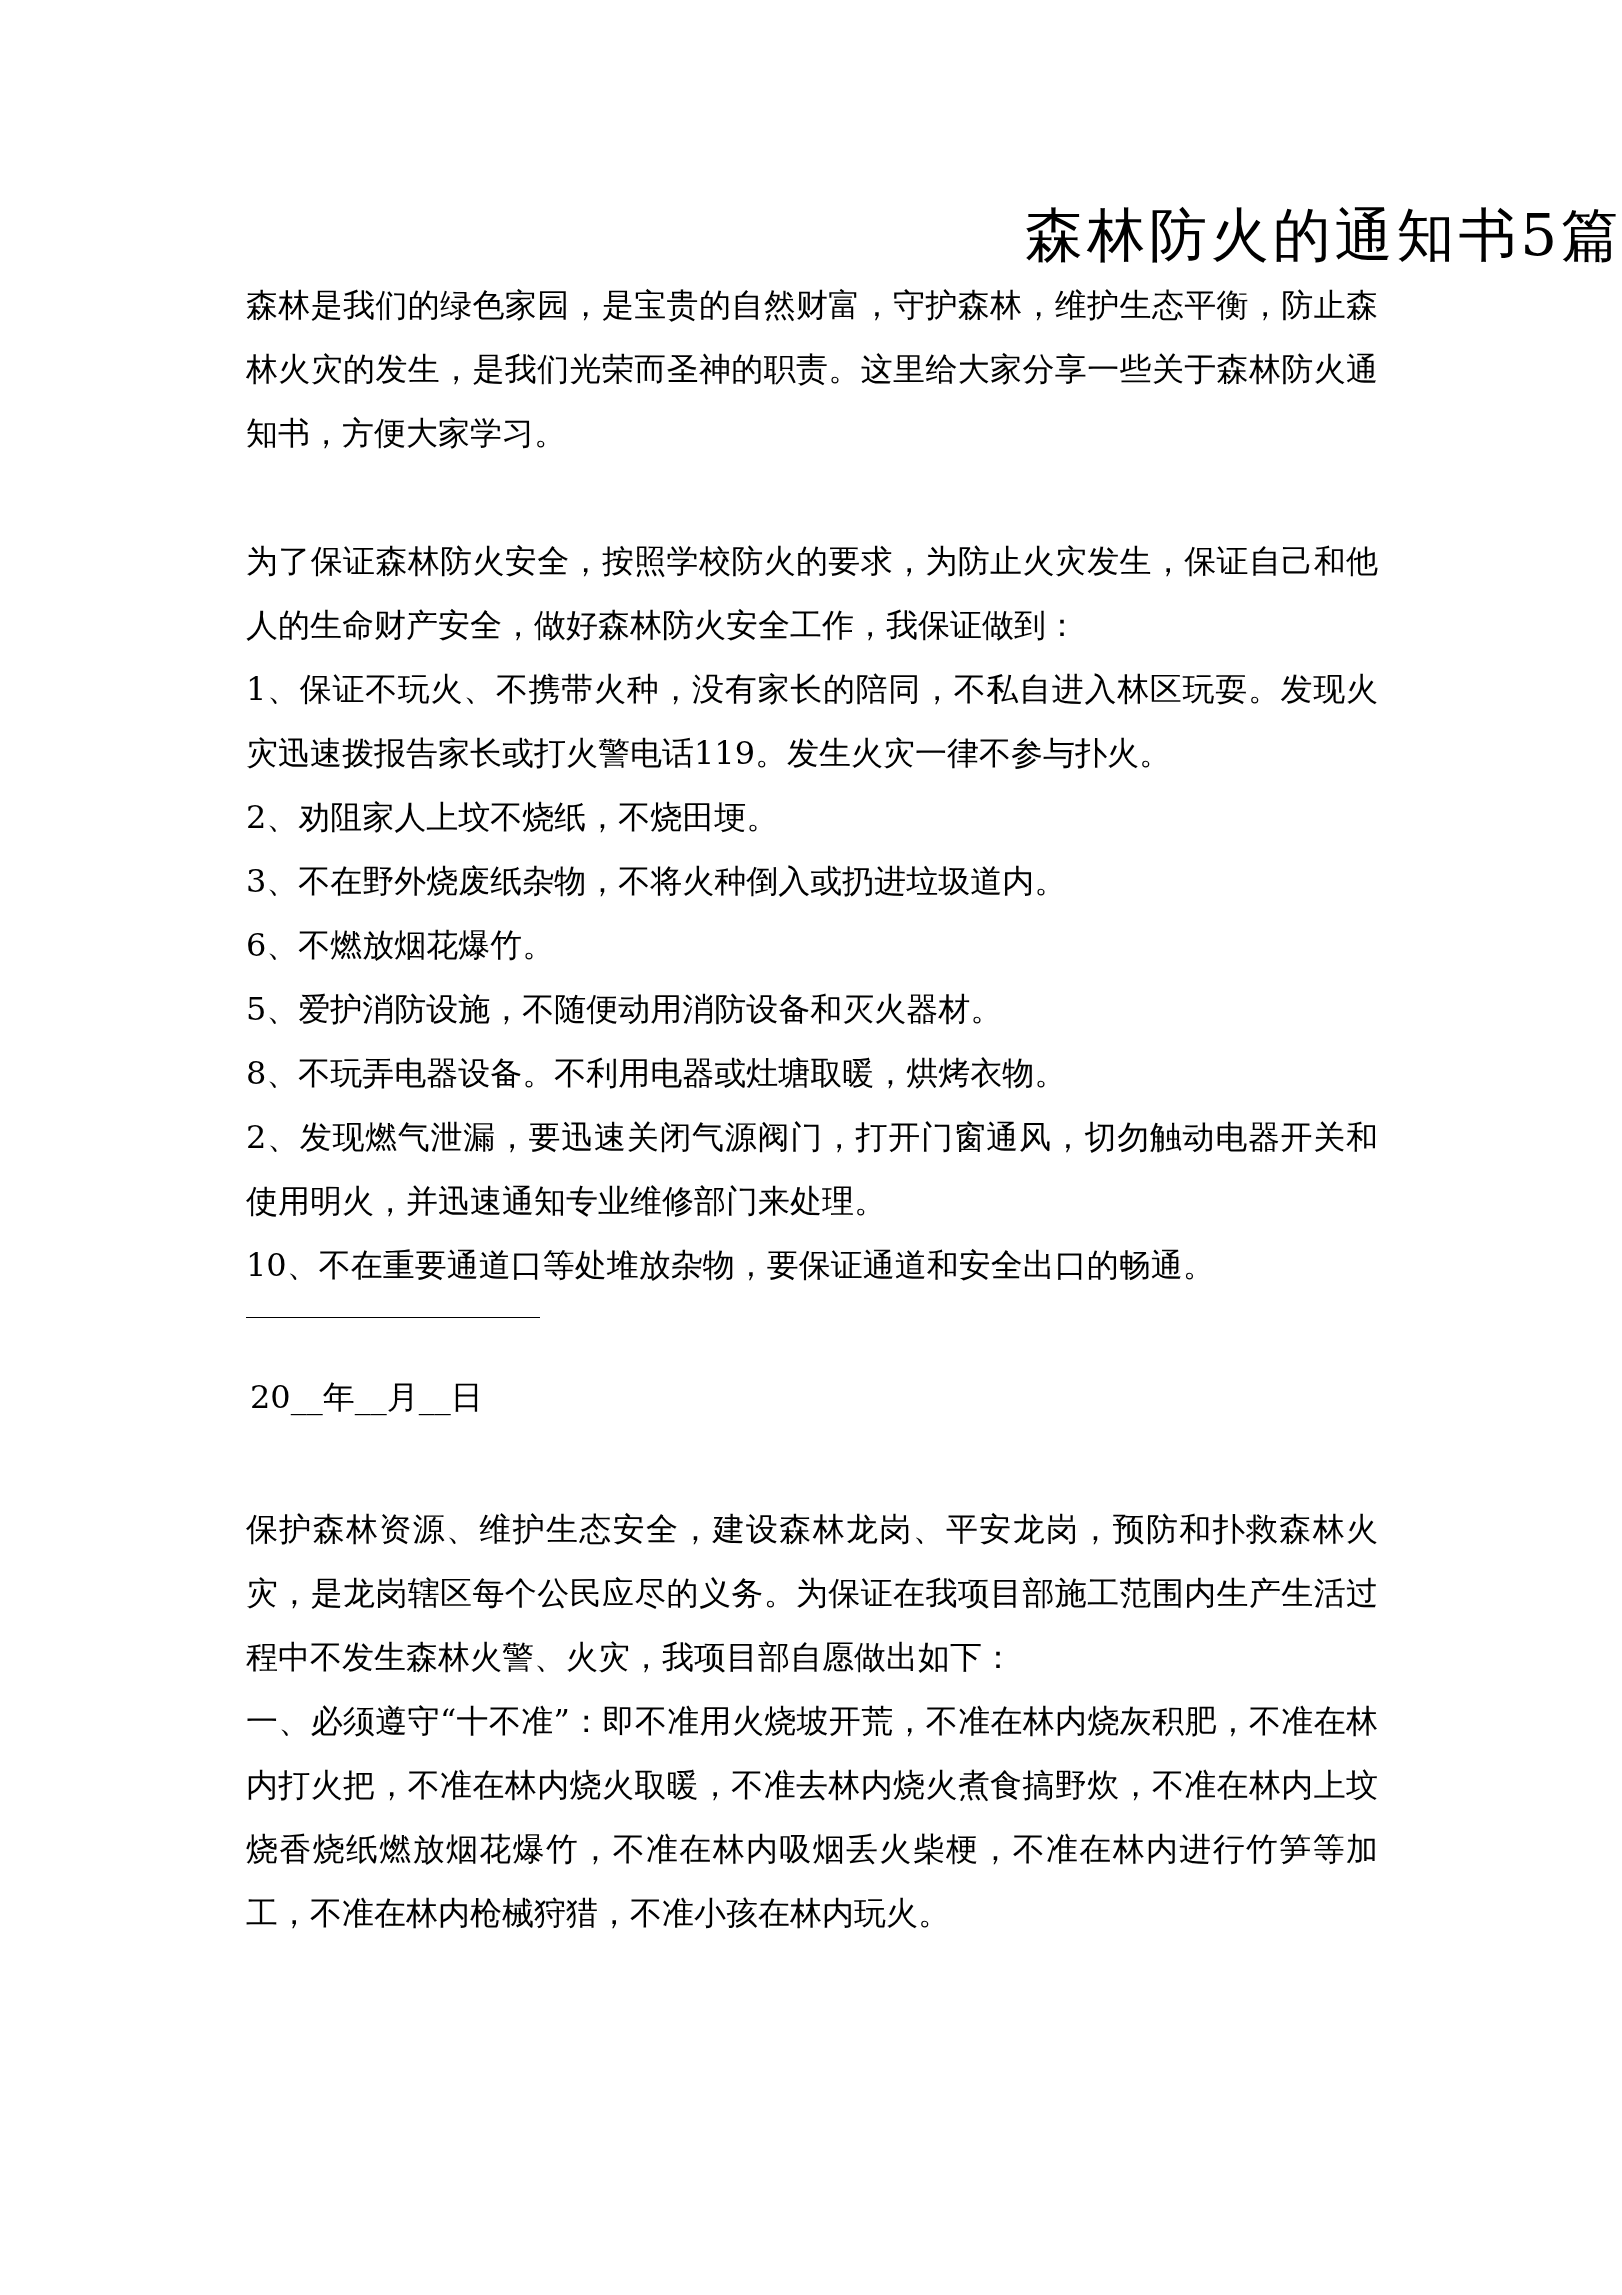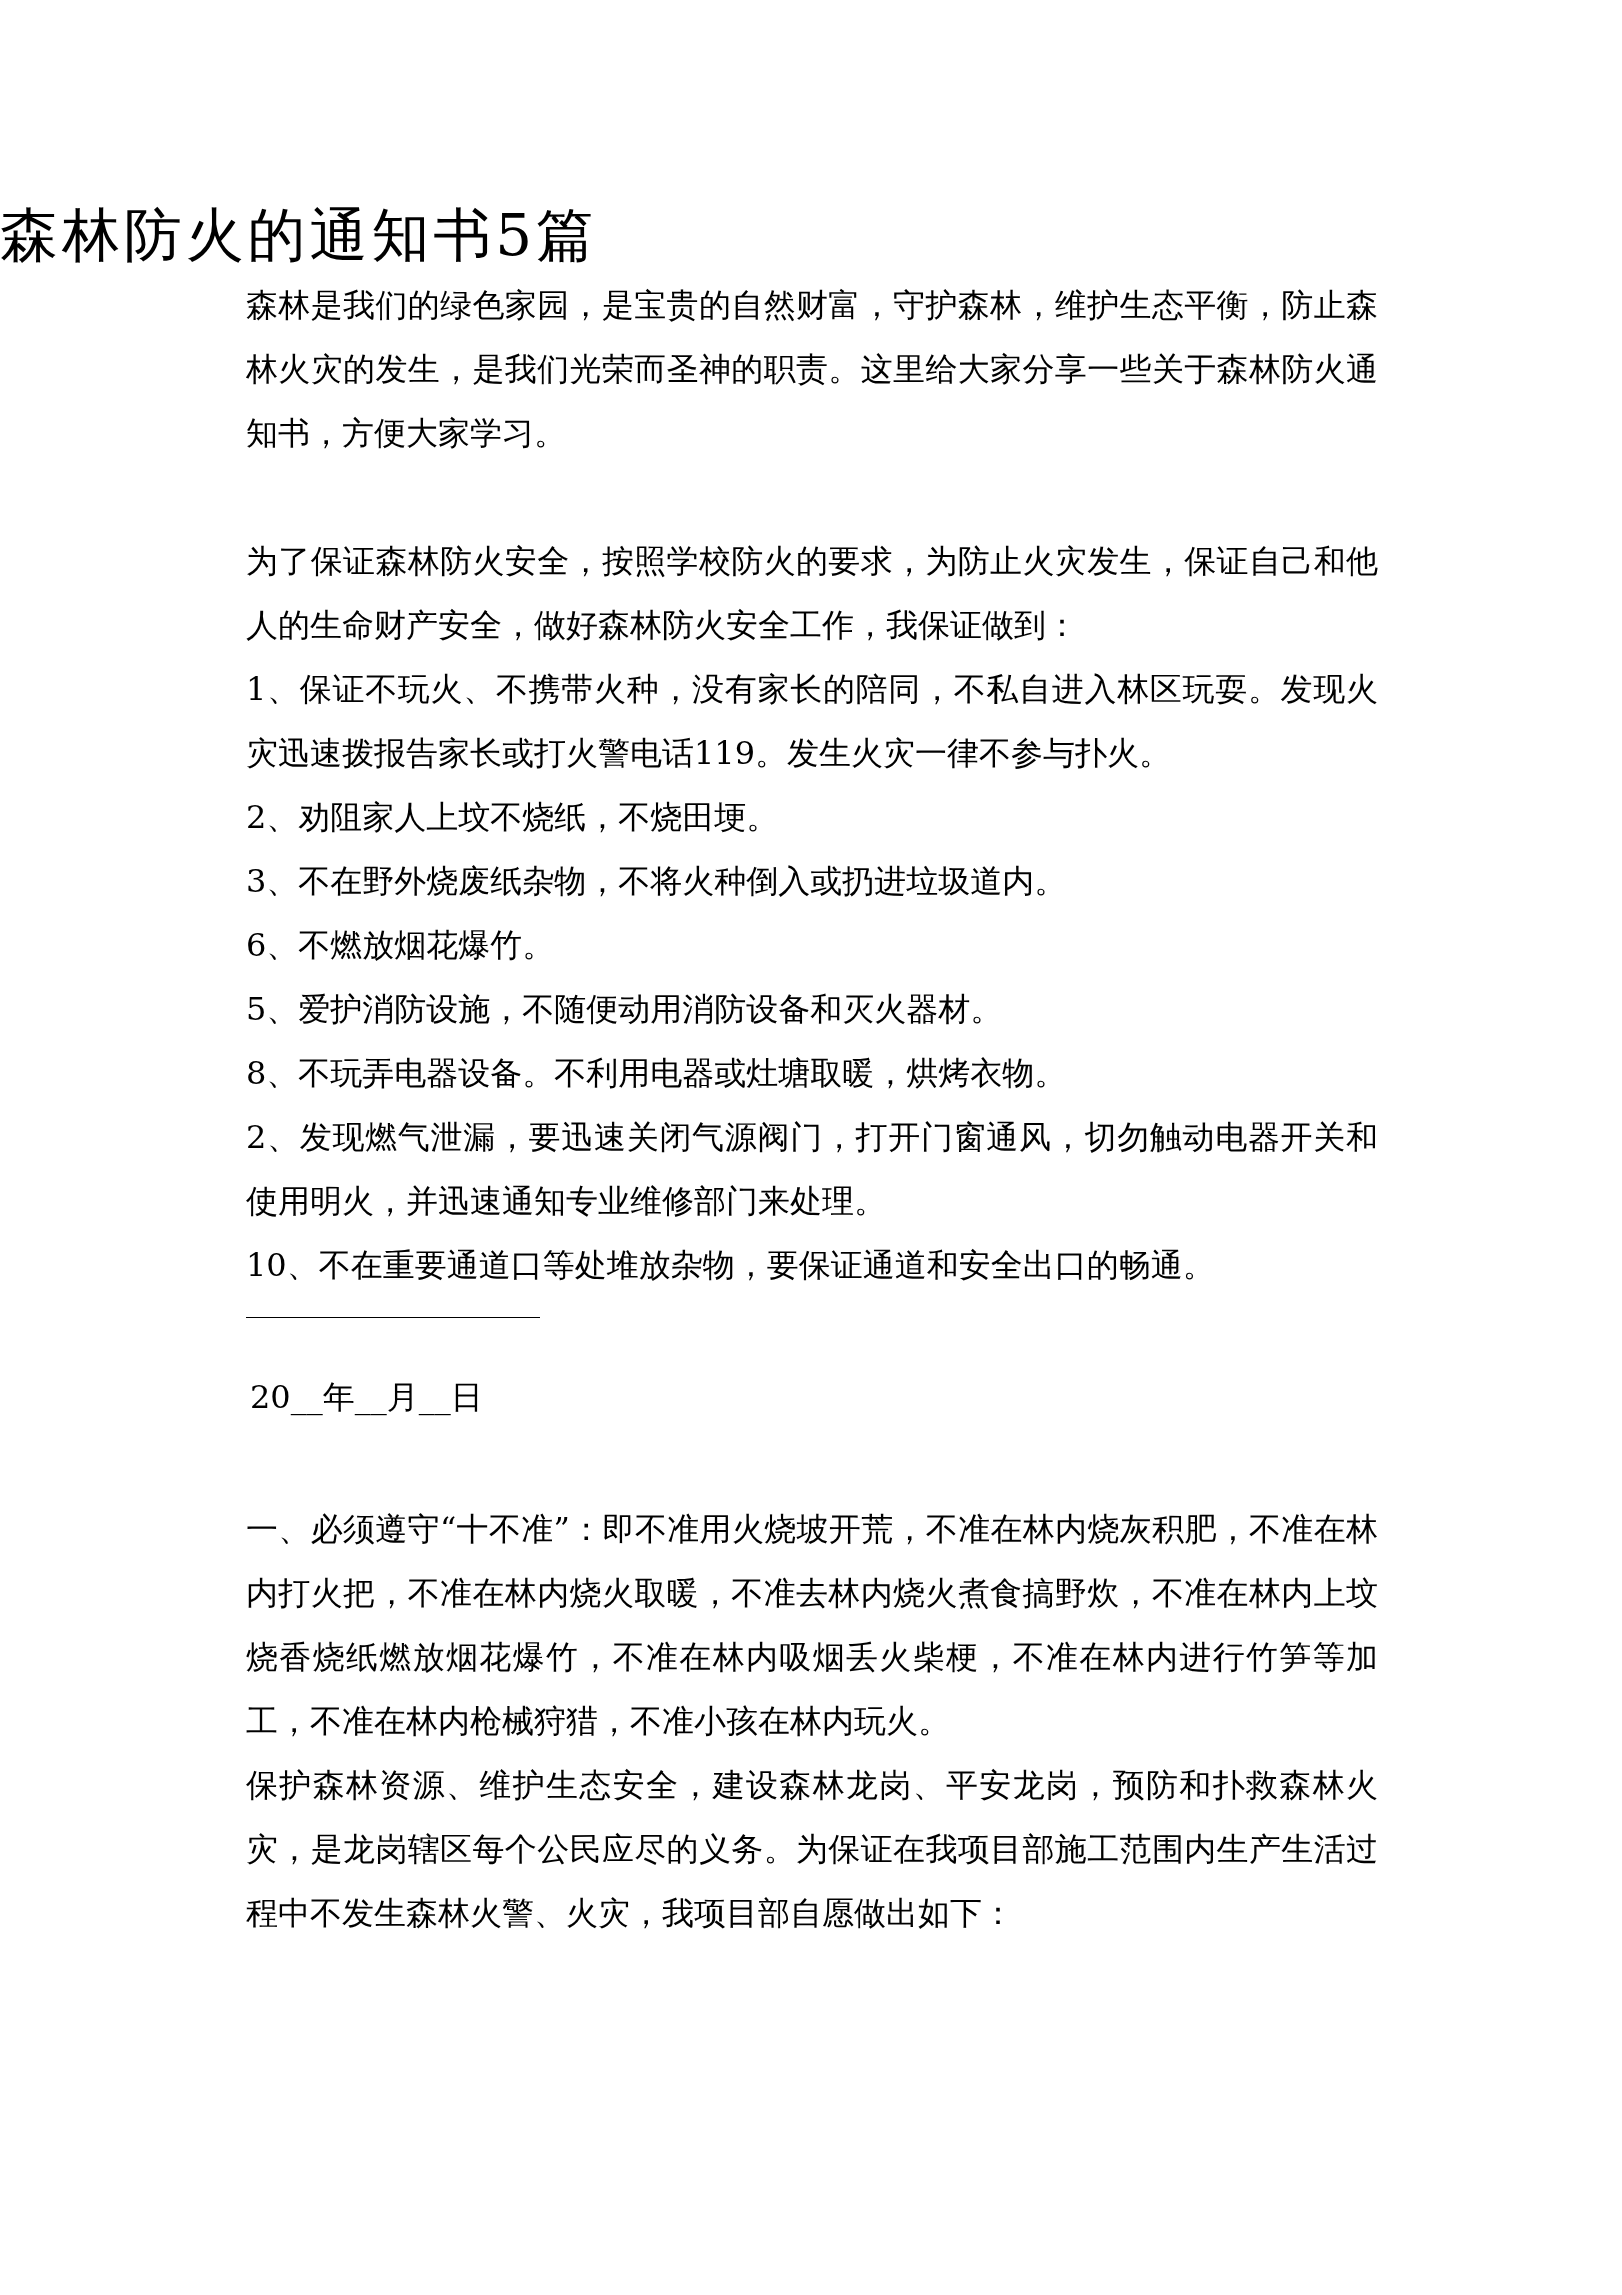--- a/index.html
+++ b/index.html
@@ -21,21 +21,21 @@
       top: 0;
       width: 1623px;
       height: 2295px;
       background: #ffffff;
     }
     .title {
       position: absolute;
       left: 0;
       top: 196px;
       width: 1623px;
-      text-align: left;
+      text-align: right;
       font-size: 58px;
       line-height: 79px;
       letter-spacing: 3.9px;
       font-weight: normal;
       margin: 0;
     }
     .body-text {
       position: absolute;
       left: 246px;
       width: 1132px;
@@ -93,18 +93,18 @@
     <p class="para">10、不在重要通道口等处堆放杂物，要保证通道和安全出口的畅通。</p>
 
     <div class="divider-row">
       <div class="divider"></div>
     </div>
 
     <p class="date-line">20__年__月__日</p>
 
     <div class="blank"></div>
 
+    <p class="para">保护森林资源、维护生态安全，建设森林龙岗、平安龙岗，预防和扑救森林火灾，是龙岗辖区每个公民应尽的义务。为保证在我项目部施工范围内生产生活过程中不发生森林火警、火灾，我项目部自愿做出如下：</p>
     <p class="para">一、必须遵守“十不准”：即不准用火烧坡开荒，不准在林内烧灰积肥，不准在林内打火把，不准在林内烧火取暖，不准去林内烧火煮食搞野炊，不准在林内上坟烧香烧纸燃放烟花爆竹，不准在林内吸烟丢火柴梗，不准在林内进行竹笋等加工，不准在林内枪械狩猎，不准小孩在林内玩火。</p>
-    <p class="para">保护森林资源、维护生态安全，建设森林龙岗、平安龙岗，预防和扑救森林火灾，是龙岗辖区每个公民应尽的义务。为保证在我项目部施工范围内生产生活过程中不发生森林火警、火灾，我项目部自愿做出如下：</p>
 
   </div>
 </div>
 
 
 </body></html>

